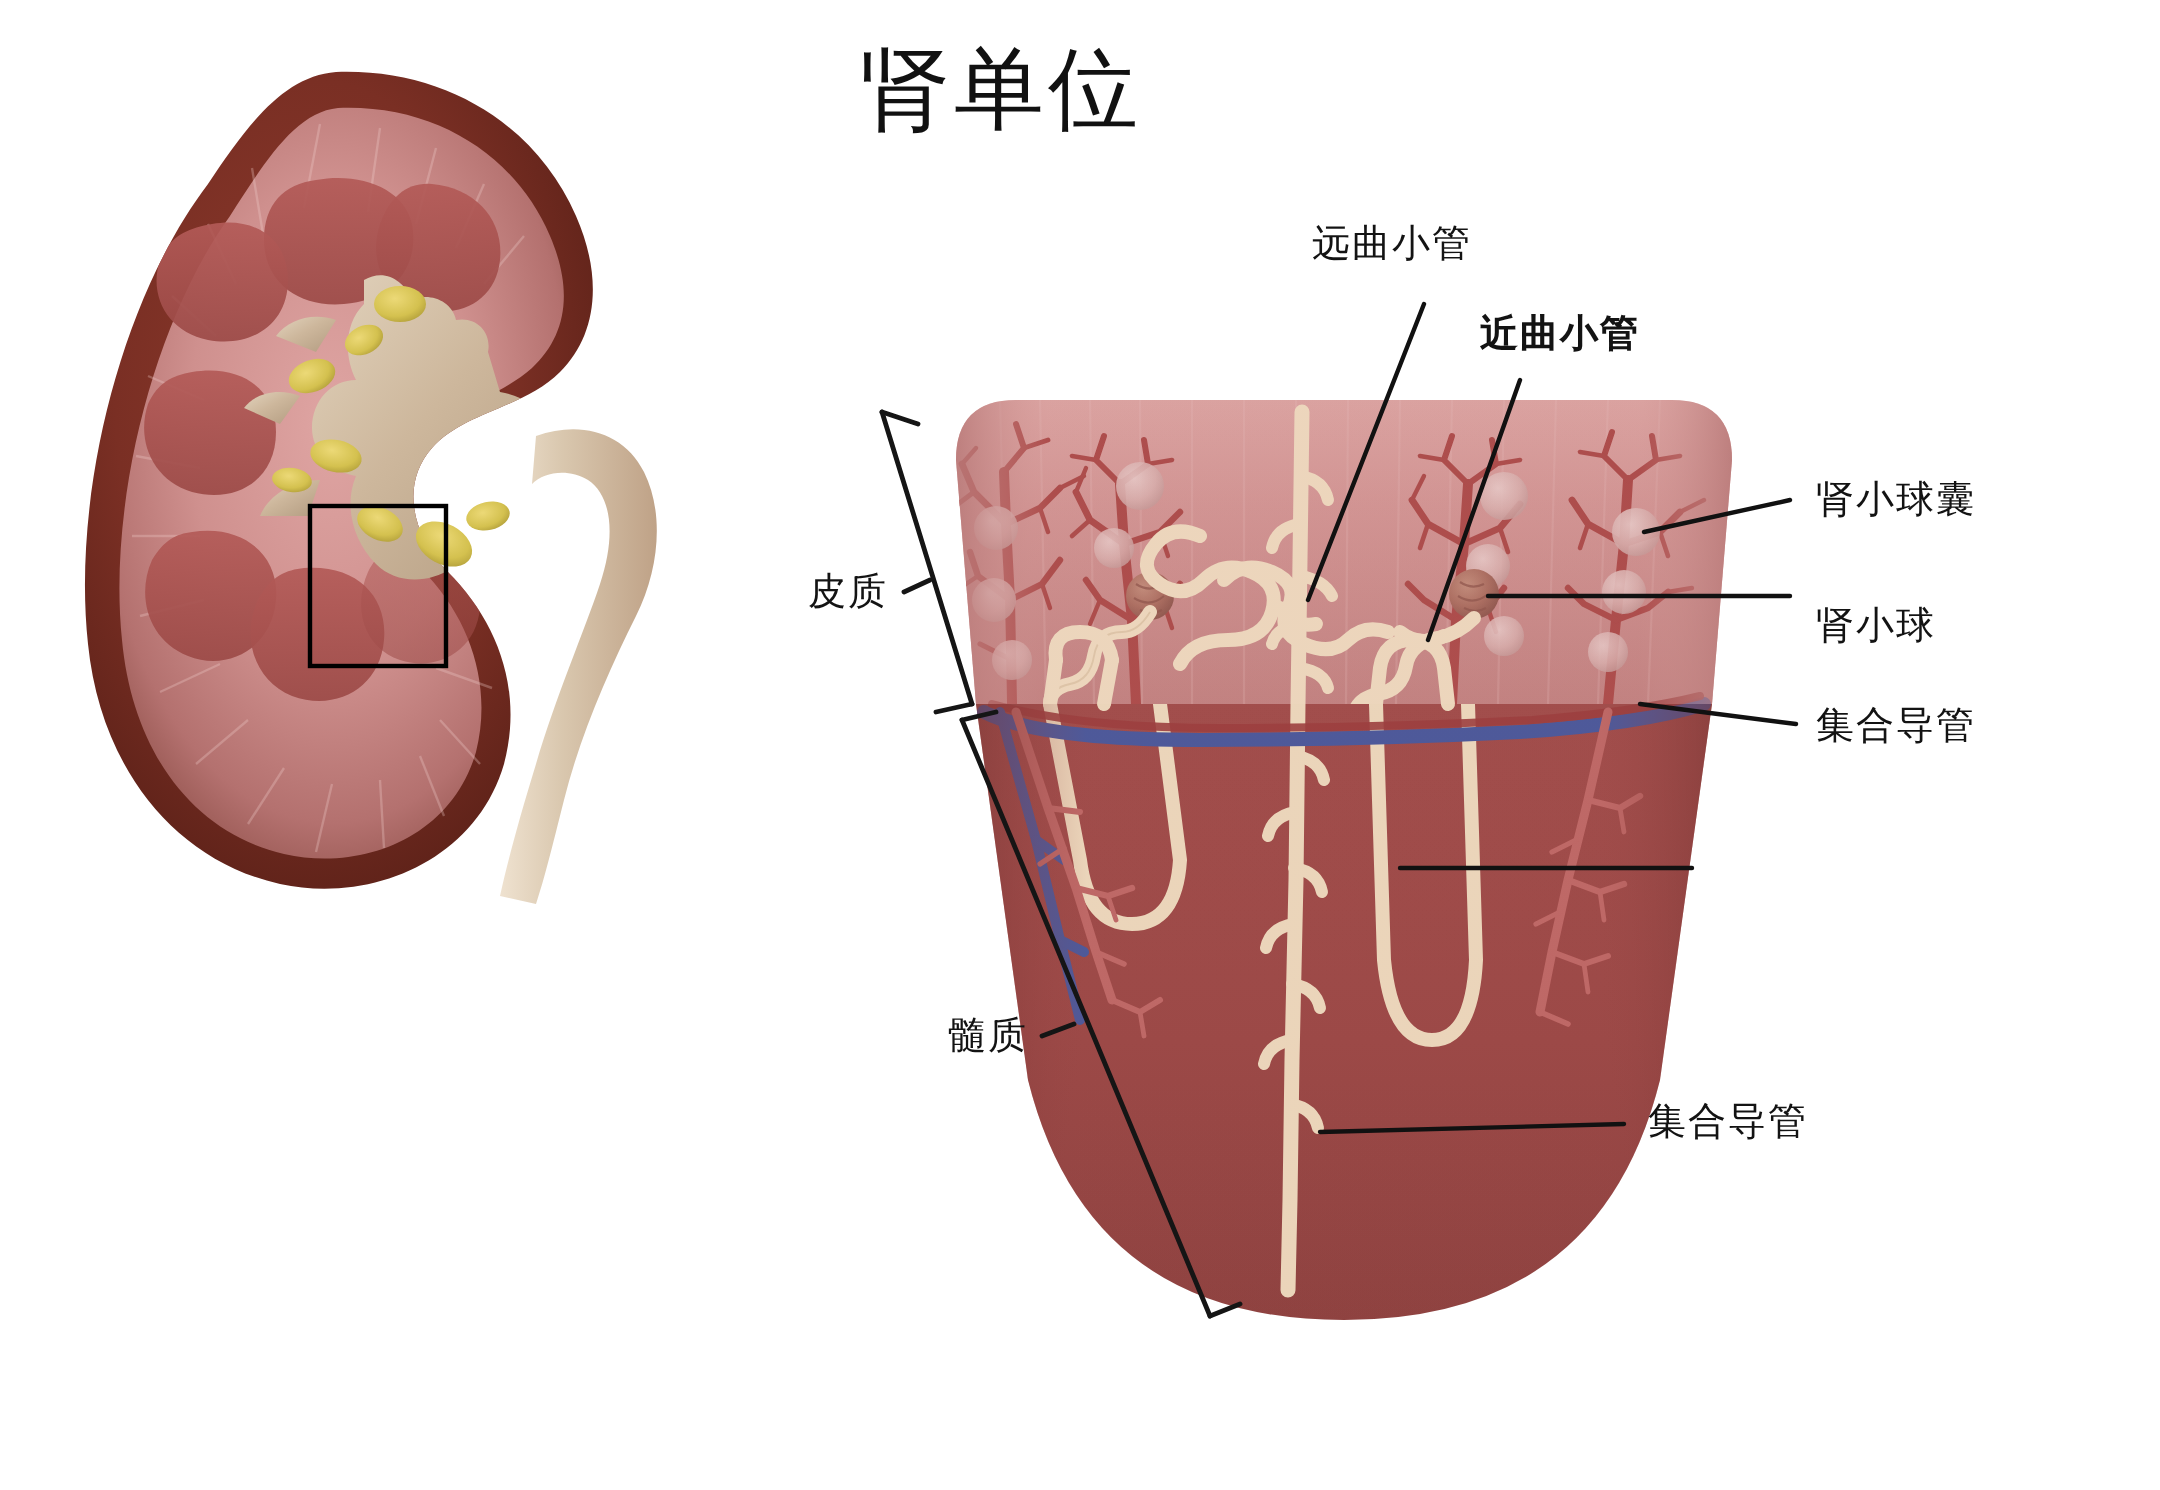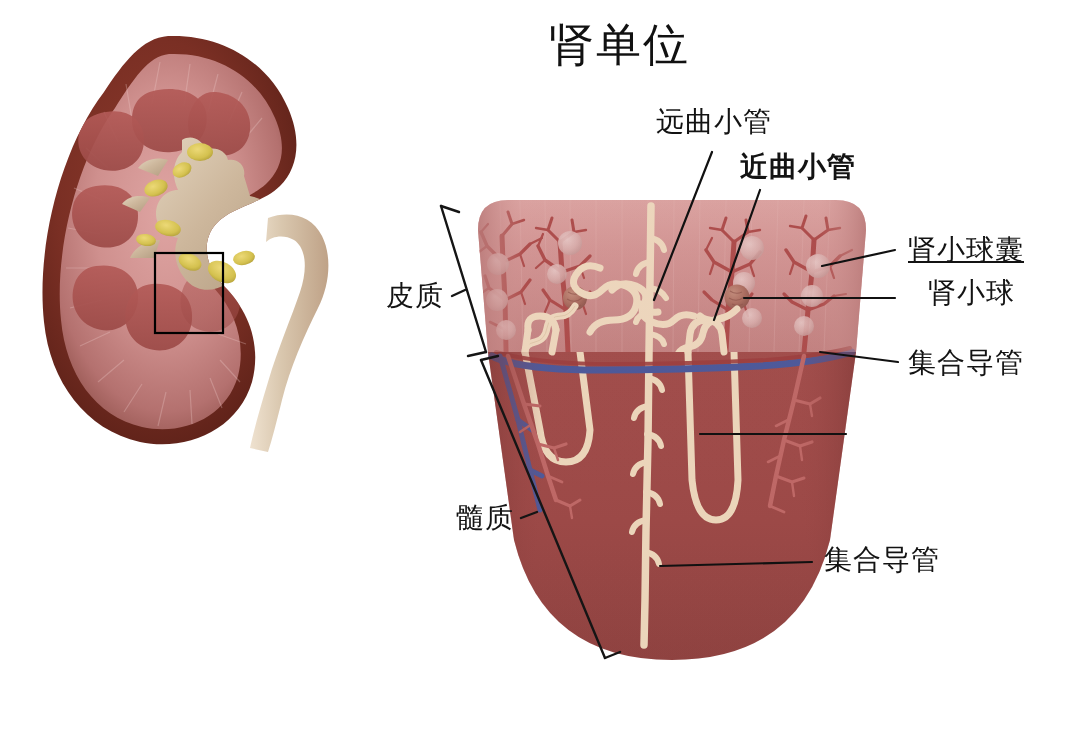--- a/index.html
+++ b/index.html
@@ -27,31 +27,31 @@
     position: absolute;
     left: 0; top: 0;
     width: 1080px;
     height: 745px;
   }
   .title {
     position: absolute;
     left: 430px;
     top: 16px;
     width: 260px;
-    text-align: right;
+    text-align: left;
     font-size: 45px;
     line-height: 58px;
     letter-spacing: 2px;
     font-weight: 400;
     color: #111111;
     white-space: nowrap;
   }
   .lbl {
     position: absolute;
-    font-size: 28px;
+    font-size: 19px;
     line-height: 30px;
     letter-spacing: 1px;
     color: #131313;
     white-space: nowrap;
     font-weight: 400;
   }
   .lbl-right { text-align: left; }
   .lbl-left  { text-align: right; }
 </style>
 </head>
@@ -525,23 +525,23 @@
       <line x1="812" y1="562" x2="660" y2="566"></line>
     </g>
   </svg>
 
   <div class="title">肾单位</div>
 
   <div class="lbl lbl-right" style="left:656px; top:107px;">远曲小管</div>
 
   <div class="lbl lbl-right" style="left:740px; top:152px;font-weight:bold;">近曲小管</div>
 
-  <div class="lbl lbl-right" style="left:908px; top:235px;text-decoration:underline;">肾小球囊</div>
-
-  <div class="lbl lbl-right" style="left:908px; top:278px;margin-left:20px;">肾小球</div>
+  <div class="lbl lbl-right" style="left:908px; top:235px;">肾小球囊</div>
+
+  <div class="lbl lbl-right" style="left:908px; top:298px;">肾小球</div>
 
   <div class="lbl lbl-right" style="left:908px; top:348px;">集合导管</div>
 
 
   <div class="lbl lbl-right" style="left:824px; top:547px;font-family:Liberation Mono, monospace;">集合导管</div>
 
   <div class="lbl lbl-left" style="left:322px; top:281px; width:122px;">皮质</div>
 
   <div class="lbl lbl-left" style="left:392px; top:503px; width:122px;">髓质</div>
 

